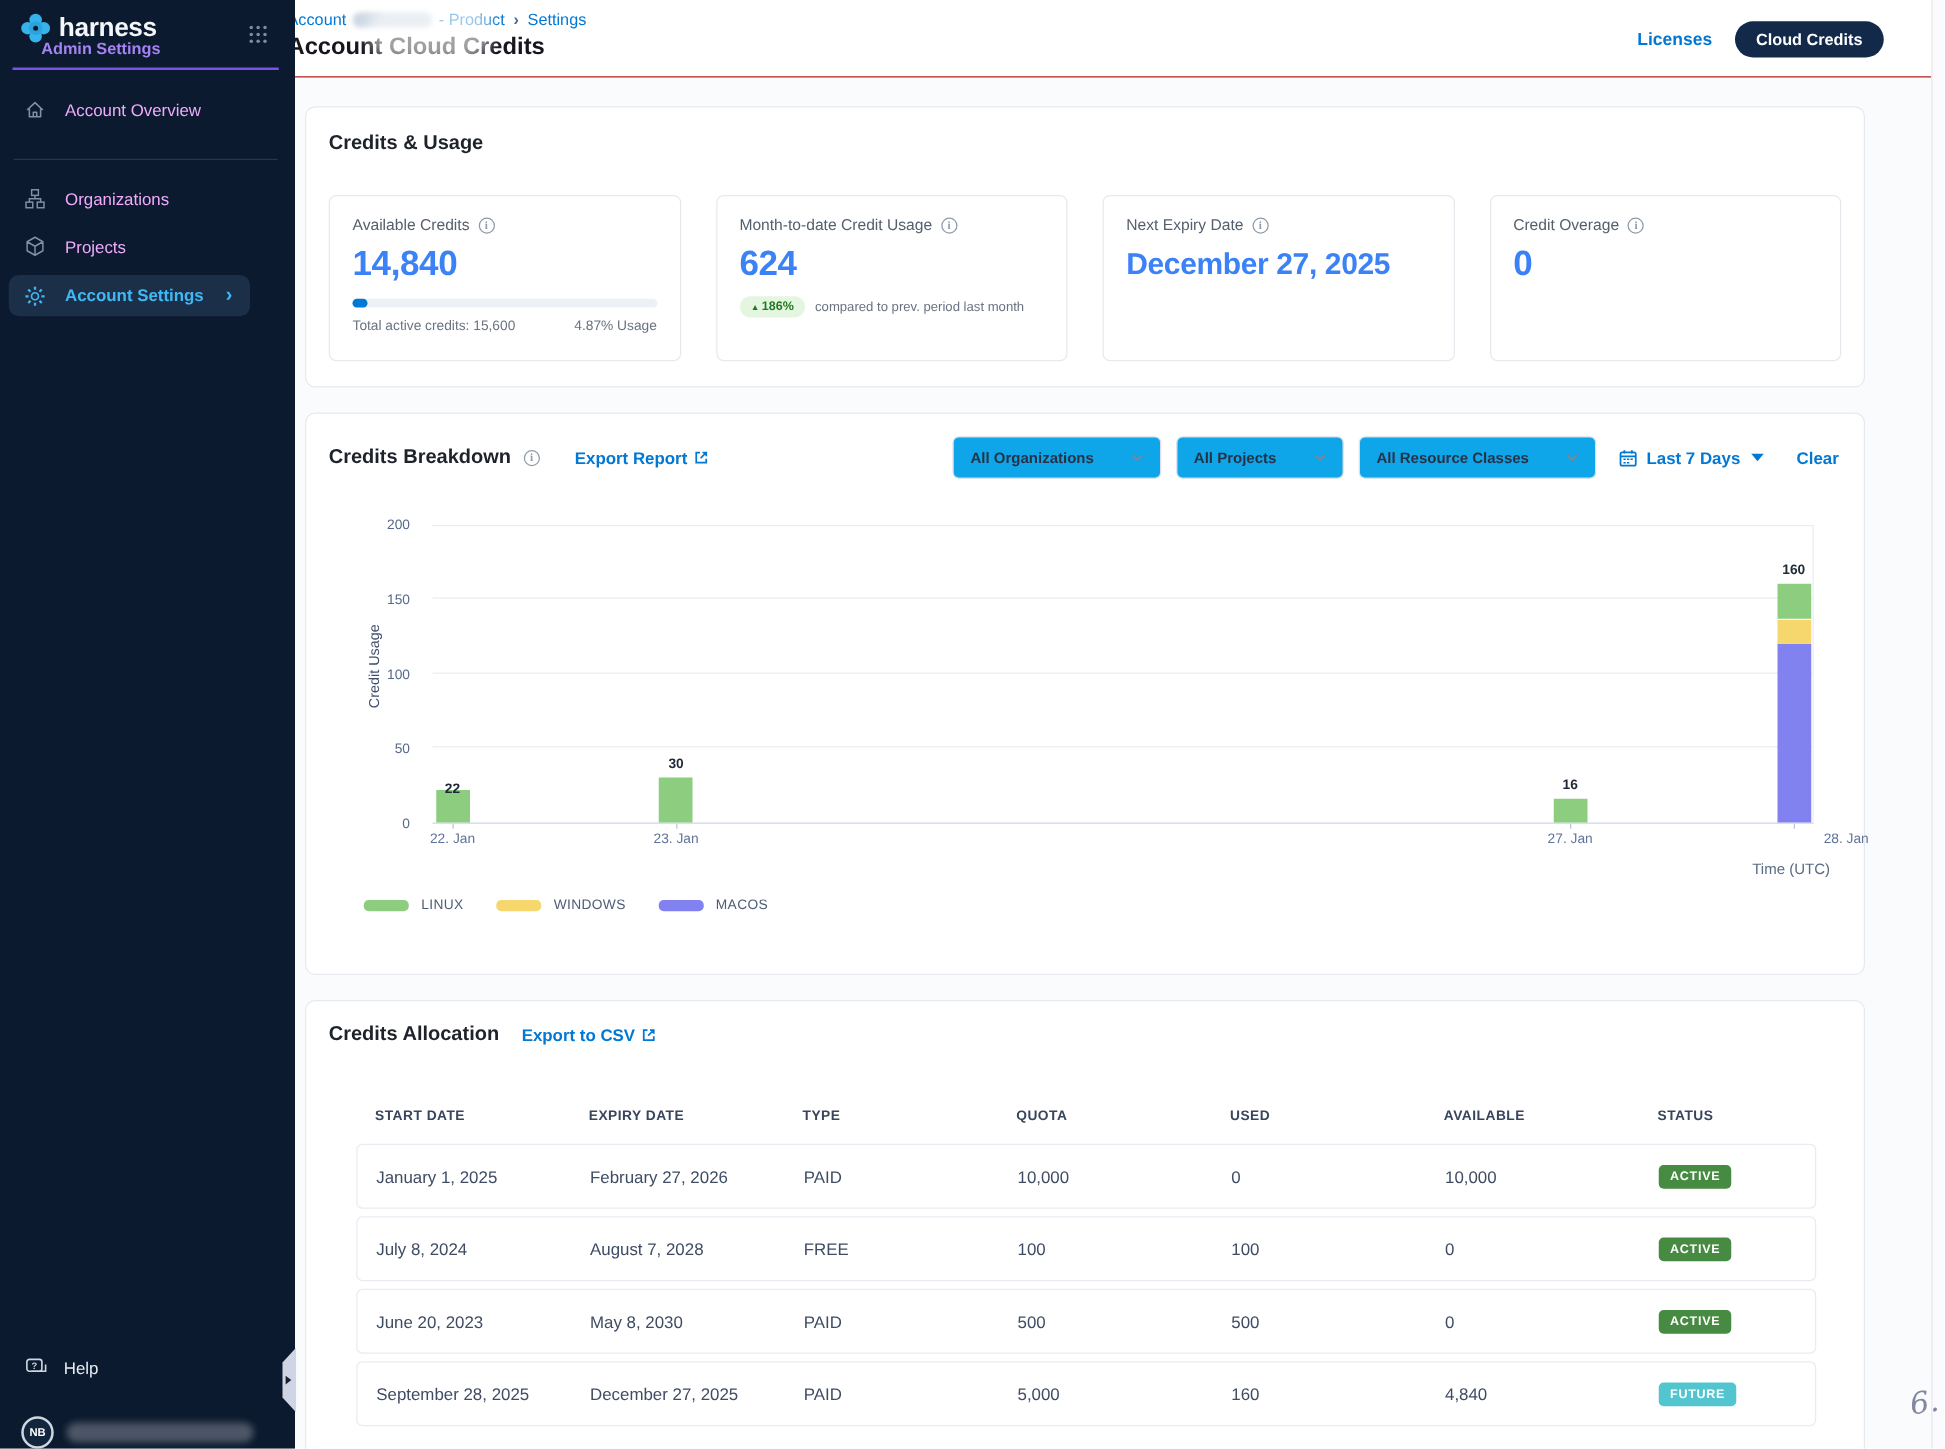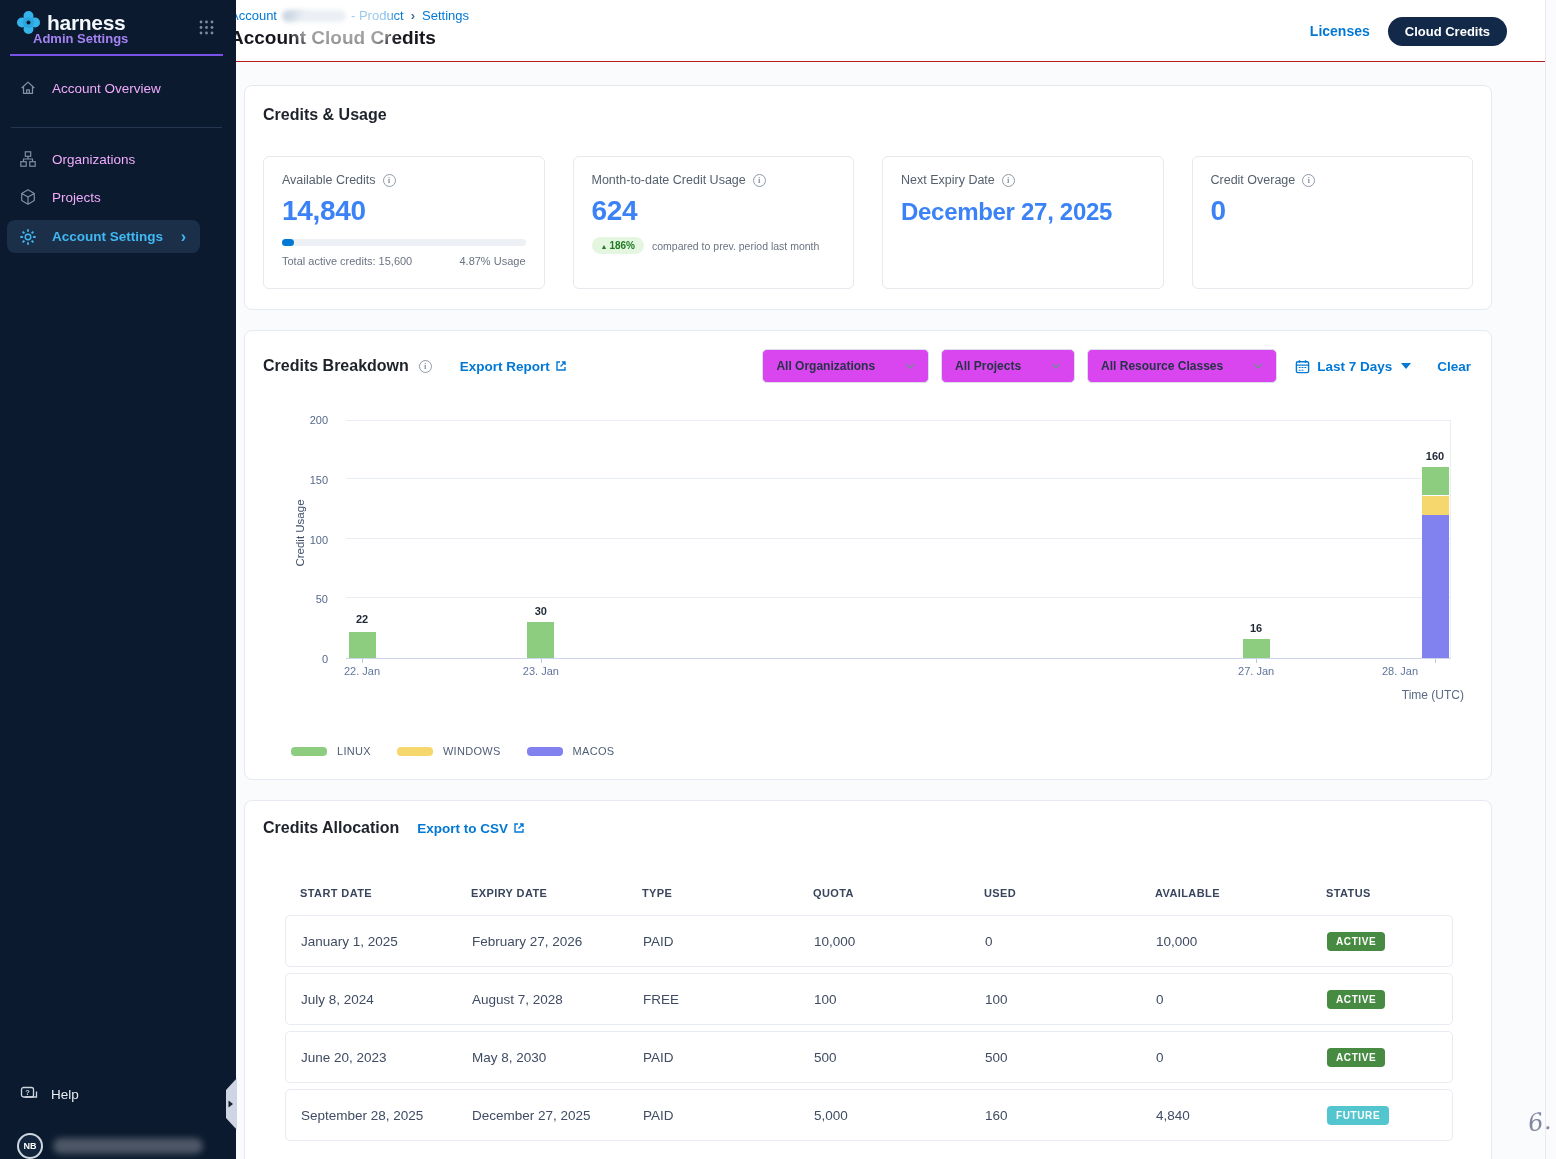--- a/index.html
+++ b/index.html
@@ -70,21 +70,21 @@
   .pct-badge .tri { font-size:7px; margin-right:2px; }
   .badge-note { font-size:10.5px; color:#6a7382; }
 
   
   .breakdown-panel { height:450px; position:relative; padding:18px 20px 0 18px; }
   .bd-header { display:flex; align-items:center; justify-content:space-between; }
   .bd-left { display:flex; align-items:center; gap:10px; }
   .export-link { color:#0278d5; font-size:13.5px; font-weight:bold; margin-left:18px; cursor:pointer;
     display:inline-flex; align-items:center; gap:5px; }
   .bd-filters { display:flex; align-items:center; gap:12px; }
-  .select { height:34px; background:#d946ef; border:1px solid #d9dee8; border-radius:5px; display:flex;
+  .select { height:34px; background:#0ea5e9; border:1px solid #d9dee8; border-radius:5px; display:flex;
     align-items:center; justify-content:space-between; gap:30px; padding:0 13px; cursor:pointer;text-align:center; }
   .select .sel-label { font-size:12px; font-weight:bold; color:#273246; }
   .date-filter { display:flex; align-items:center; gap:7px; color:#0278d5; font-size:13.5px;
     font-weight:bold; margin-left:6px; cursor:pointer; }
   .caret-down { width:0; height:0; border-left:5px solid transparent; border-right:5px solid transparent;
     border-top:6px solid #0278d5; margin-left:2px; }
   .clear-link { color:#0278d5; font-size:13.5px; font-weight:bold; margin-left:14px; cursor:pointer; }
 
   .chart-plot { position:absolute; left:101px; top:89px; width:1105px; height:239px;
     border-bottom:1px solid #ccd6e8; border-right:1px solid #e9edf4; border-top:1px solid #e9edf4; }
@@ -93,21 +93,21 @@
   .bar-total { position:absolute; width:40px; text-align:center; font-size:11px; font-weight:bold; color:#1f2937; }
   .xtickmark { position:absolute; bottom:-5px; width:1px; height:4px; background:#b9c6dd; }
   .chart-y-axis { position:absolute; left:41px; top:89px; width:52px; height:239px; }
   .ytick { position:absolute; right:10px; width:42px; text-align:right; font-size:11px; color:#55688a; }
   .chart-x-axis { position:absolute; left:101px; top:334px; width:1105px; height:16px; }
   .xtick { position:absolute; width:80px; text-align:center; font-size:11px; color:#60749a; }
   .y-axis-label { position:absolute; left:10px; top:196px; font-size:11.5px; color:#3f4f6b;
     transform:rotate(-90deg); transform-origin:center; width:90px; text-align:center; }
   .time-label { position:absolute; right:27px; top:357px; font-size:12px; color:#5a6b84; }
   .legend { position:absolute; left:46px; top:387px; display:flex; align-items:center; gap:26px; }
-  .legend-item { display:flex; align-items:center; gap:10px;margin-top:27px; }
+  .legend-item { display:flex; align-items:center; gap:10px; }
   .legend-swatch { width:36px; height:9px; border-radius:4px; }
   .legend-text { font-size:11px; color:#4e5d75; letter-spacing:.3px; }
 
   
   .allocation-panel { height:420px; padding:18px; }
   .alloc-header { display:flex; align-items:center; }
   .alloc-table { margin:50px 20px 0 22px; }
   .t-head { display:grid; grid-template-columns:171px 171px 171px 171px 171px 171px 1fr;
     padding-left:15px; margin-bottom:16px; }
   .t-head div { font-size:11px; font-weight:bold; color:#39455c; letter-spacing:.4px; }
@@ -332,39 +332,39 @@
           <div class="ytick" style="bottom: 53.75px;">50</div>
           <div class="ytick" style="bottom: 113.5px;">100</div>
           <div class="ytick" style="bottom: 173.25px;">150</div>
           <div class="ytick" style="bottom: 233px;">200</div>
         </div>
       <div class="chart-plot">
           <div class="gridline" style="bottom: 59.75px;"></div>
           <div class="gridline" style="bottom: 119.5px;"></div>
           <div class="gridline" style="bottom: 179.25px;"></div>
           <div class="bar-seg" style="left: 2.5px; bottom: 0px; height: 26.29px; background: rgb(140, 205, 128);"></div>
-          <div class="bar-total" style="left: -4px; bottom: 33px;">22</div>
+          <div class="bar-total" style="left: -4px; bottom: 21px;">22</div>
           <div class="xtickmark" style="left: 16px;"></div>
           <div class="bar-seg" style="left: 181.369px; bottom: 0px; height: 35.85px; background: rgb(140, 205, 128);"></div>
           <div class="bar-total" style="left: 174.869px; bottom: 40.85px;">30</div>
           <div class="xtickmark" style="left: 194.869px;"></div>
           <div class="bar-seg" style="left: 896.631px; bottom: 0px; height: 19.12px; background: rgb(140, 205, 128);"></div>
           <div class="bar-total" style="left: 890.131px; bottom: 24.12px;">16</div>
           <div class="xtickmark" style="left: 910.131px;"></div>
           <div class="bar-seg" style="left: 1075.5px; bottom: 0px; height: 143.4px; background: rgb(129, 129, 240);"></div>
           <div class="bar-seg" style="left: 1075.5px; bottom: 143.4px; height: 19.12px; background: rgb(245, 215, 110);"></div>
           <div class="bar-seg" style="left: 1075.5px; bottom: 162.52px; height: 28.68px; background: rgb(140, 205, 128);"></div>
           <div class="bar-total" style="left: 1069px; bottom: 196.2px;">160</div>
           <div class="xtickmark" style="left: 1089px;"></div>
         </div>
       <div class="chart-x-axis">
           <div class="xtick" style="left: -24px;">22. Jan</div>
           <div class="xtick" style="left: 154.869px;">23. Jan</div>
           <div class="xtick" style="left: 870.131px;">27. Jan</div>
-          <div class="xtick" style="left: 1014px;">28. Jan</div>
+          <div class="xtick" style="left: 1069px; text-align: right;">28. Jan</div>
         </div>
       <div class="time-label">Time (UTC)</div>
       <div class="legend">
           <div class="legend-item">
             <div class="legend-swatch" style="background: rgb(140, 205, 128);"></div>
             <div class="legend-text">LINUX</div>
           </div>
           <div class="legend-item">
             <div class="legend-swatch" style="background: rgb(245, 215, 110);"></div>
             <div class="legend-text">WINDOWS</div>

